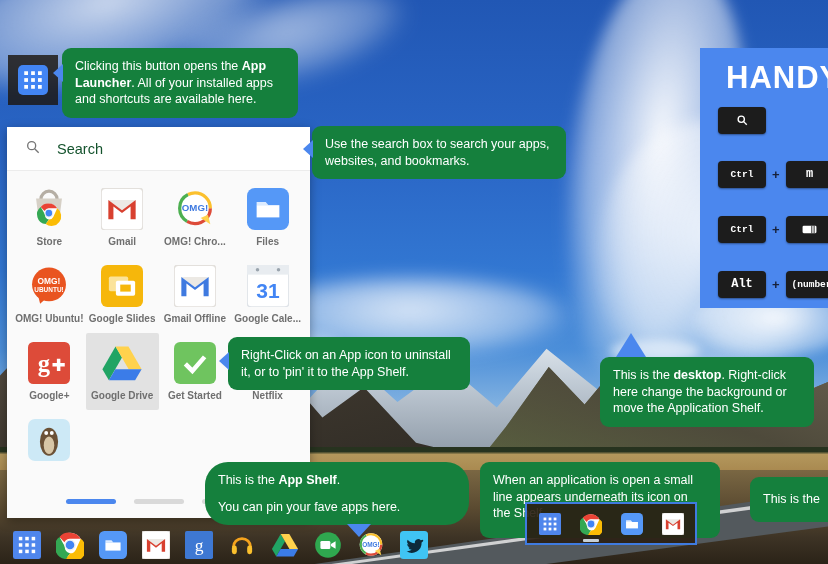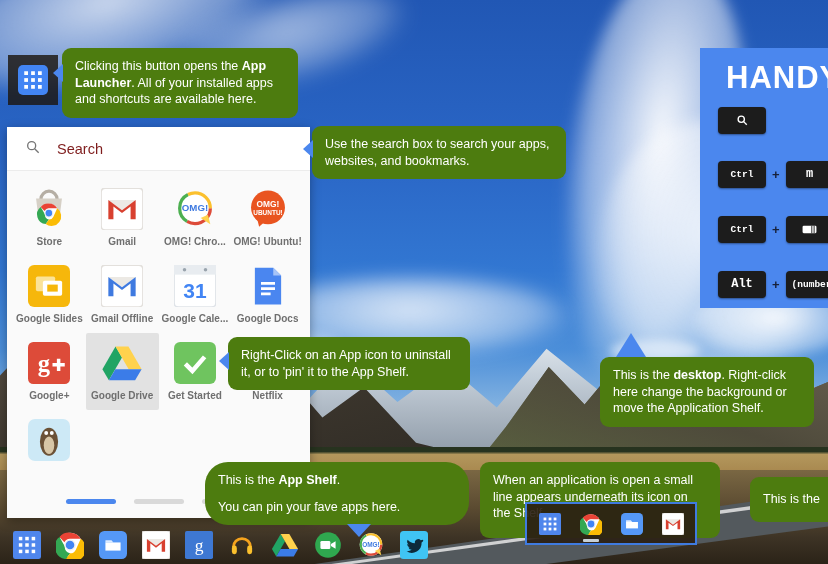--- a/index.html
+++ b/index.html
@@ -54,33 +54,33 @@
     background:rgba(28,22,15,.82);display:flex;align-items:center;justify-content:center;cursor:pointer;}
   .launcher-btn .bic{width:30px;height:30px;display:block;}
   .launcher-btn .bic svg{width:100%;height:100%;}
 
   
   .panel{position:absolute;left:7px;top:127px;width:303px;height:391px;background:#fafafa;
     box-shadow:0 3px 10px rgba(0,0,0,.35);}
   .searchrow{position:relative;height:44px;background:#fff;border-bottom:1px solid #ececec;
     display:flex;align-items:center;padding-left:18px;gap:16px;cursor:text;}
   .searchrow svg{width:16px;height:16px;}
-  .ph{color:#7f1d1d;font-size:14.5px;}
+  .ph{color:#14532d;font-size:14.5px;}
   .grid{display:grid;grid-template-columns:repeat(4,1fr);grid-auto-rows:77px;padding:8px 6px 0 6px;}
   .tile{display:flex;flex-direction:column;align-items:center;justify-content:center;gap:6px;cursor:pointer;border-radius:2px;}
   .tile.sel{background:#e2e2e2;}
   .appic{width:42px;height:42px;display:block;}
   .appic svg{width:100%;height:100%;display:block;}
   .lbl{font-size:10px;font-weight:700;color:#6f6f6f;max-width:70px;white-space:nowrap;overflow:hidden;text-overflow:ellipsis;height:12px;}
   .dots{display:flex;justify-content:center;gap:18px;margin-top:12px;}
   .dot{width:50px;height:5px;border-radius:3px;background:#d9d9d9;cursor:pointer;}
   .dot.active{background:#4b87ee;}
 
   
-  .co{position:absolute;background:#4d7c0f;color:#fff;border-radius:9px;
+  .co{position:absolute;background:#15803d;color:#fff;border-radius:9px;
     padding:10px 13px;font-size:12.5px;line-height:1.32;z-index:30;}
   .co b{font-weight:bold;}
   .co .t-left{position:absolute;left:-9px;width:0;height:0;border:9px solid transparent;border-left:0;border-right:10px solid #4b87ee;}
   .t-up{position:absolute;top:-24px;width:0;height:0;border-left:15px solid transparent;border-right:15px solid transparent;border-bottom:24px solid #4b87ee;}
   .t-down{position:absolute;bottom:-12px;width:0;height:0;border-left:12px solid transparent;border-right:12px solid transparent;border-top:13px solid #4b87ee;}
   .co-launcher{left:62px;top:48px;width:236px;}
   .co-search{left:312px;top:126px;width:254px;}
   .co-rightclick{left:228px;top:337px;width:242px;}
   .co-desktop{left:600px;top:357px;width:214px;}
   .co-shelf{left:205px;top:462px;width:264px;border-radius:23px;}
@@ -223,20 +223,30 @@
               <circle cx="13" cy="12.5" r="9.5" fill="none" stroke="#dd4b39" stroke-width="2" stroke-dasharray="20 40"></circle>
               <circle cx="13" cy="12.5" r="9.5" fill="none" stroke="#4caf50" stroke-width="2" stroke-dasharray="20 40" stroke-dashoffset="-20"></circle>
               <circle cx="13" cy="12.5" r="9.5" fill="none" stroke="#fbc02d" stroke-width="2" stroke-dasharray="20 40" stroke-dashoffset="-40"></circle>
               <text x="13" y="14.5" text-anchor="middle" font-size="6" font-weight="bold" fill="#3f7ae0" font-family="Liberation Sans,sans-serif">OMG!</text>
               <path fill="#ffd24d" d="M16.5 18.5l6 4-1.5-6z"></path>
             </svg>
           </span>
     <span class="lbl">OMG! Chro...</span>
   </div>
 
+  <div class="tile">
+    <span class="appic">
+            <svg viewBox="0 0 24 24">
+              <rect width="24" height="24" rx="4.5" fill="#5598f7"></rect>
+              <path fill="#dcebff" d="M5.5 8h5.2l1.6 1.8H5.5z"></path>
+              <path fill="#fff" d="M5.5 9.8h13v7H5.5z"></path>
+            </svg>
+          </span>
+    <span class="lbl">Files</span>
+  </div>
 
   <div class="tile">
     <span class="appic">
             <svg viewBox="0 0 26 26">
               <path fill="#e95420" d="M6 18l1.5 6 4.5-4z"></path>
               <circle cx="13" cy="12" r="10.5" fill="#e95420"></circle>
               <text x="13" y="11.5" text-anchor="middle" font-size="5.2" font-weight="bold" fill="#fff" font-family="Liberation Sans,sans-serif">OMG!</text>
               <text x="13" y="17" text-anchor="middle" font-size="4" font-weight="bold" fill="#fff" font-family="Liberation Sans,sans-serif">UBUNTU!</text>
             </svg>
           </span>
@@ -272,32 +282,20 @@
               <rect width="24" height="24" rx="2.5" fill="#fff" stroke="#dfe3e8"></rect>
               <rect width="24" height="5.5" fill="#e8ecf0"></rect>
               <circle cx="6" cy="2.7" r="1" fill="#9aa4ad"></circle>
               <circle cx="18" cy="2.7" r="1" fill="#9aa4ad"></circle>
               <text x="12" y="19" text-anchor="middle" font-size="12" font-weight="bold" fill="#4285f4" font-family="Liberation Sans,sans-serif">31</text>
             </svg>
           </span>
     <span class="lbl">Google Cale...</span>
   </div>
 
-  <div class="tile">
-    <span class="appic">
-            <svg viewBox="0 0 24 24">
-              <path fill="#4a86f0" d="M4.5 1.5h10.5l4.5 4.5v16.5H4.5z"></path>
-              <path fill="#a7c4f7" d="M15 1.5l4.5 4.5H15z"></path>
-              <g stroke="#fff" stroke-width="1.5">
-                <path d="M8 10.5h8M8 13.5h8M8 16.5h5.5"></path>
-              </g>
-            </svg>
-          </span>
-    <span class="lbl">Google Docs</span>
-  </div>
 
 
   <div class="tile">
     <span class="appic">
             <svg viewBox="0 0 24 24">
               <rect width="24" height="24" rx="3" fill="#dd4b39"></rect>
               <text x="9" y="17" text-anchor="middle" font-size="14" fill="#fff" font-family="Liberation Serif,serif" font-weight="bold">g</text>
               <path stroke="#fff" stroke-width="2" d="M17.5 9.5v7M14 13h7"></path>
             </svg>
           </span>

